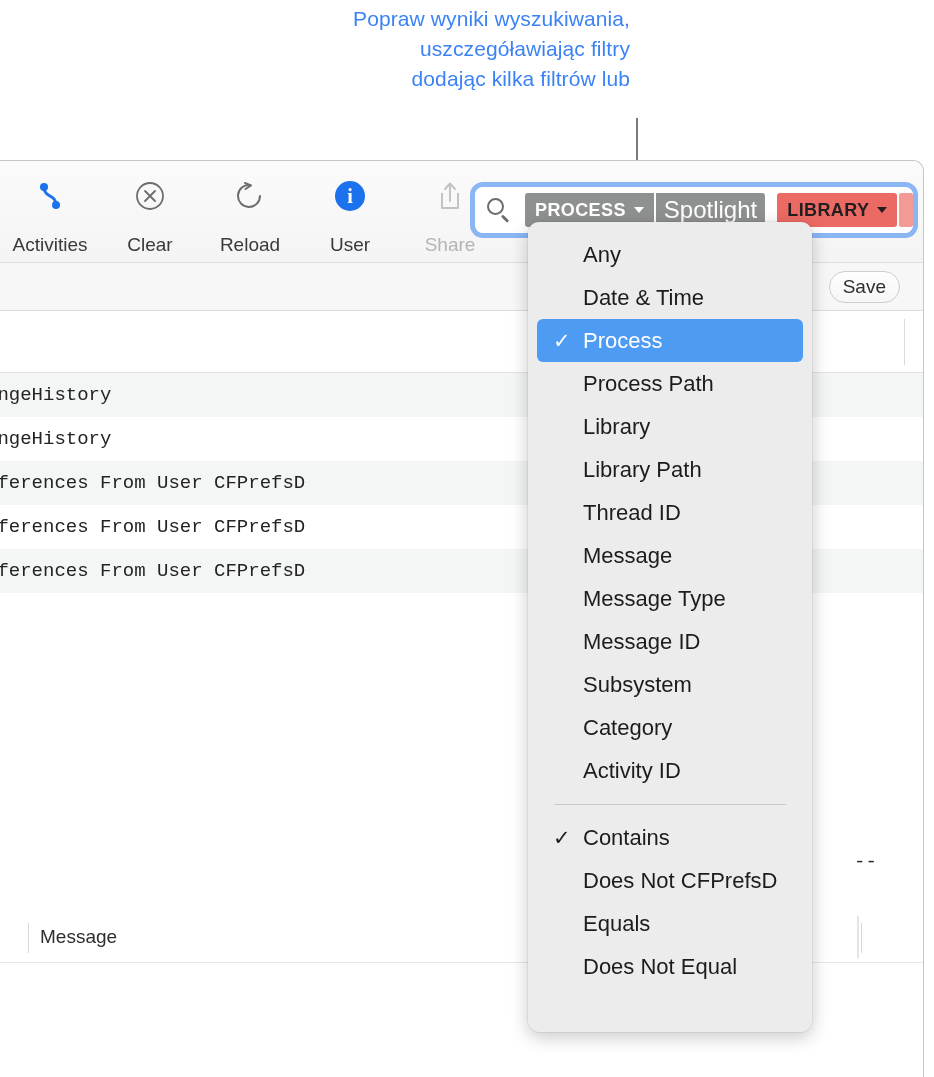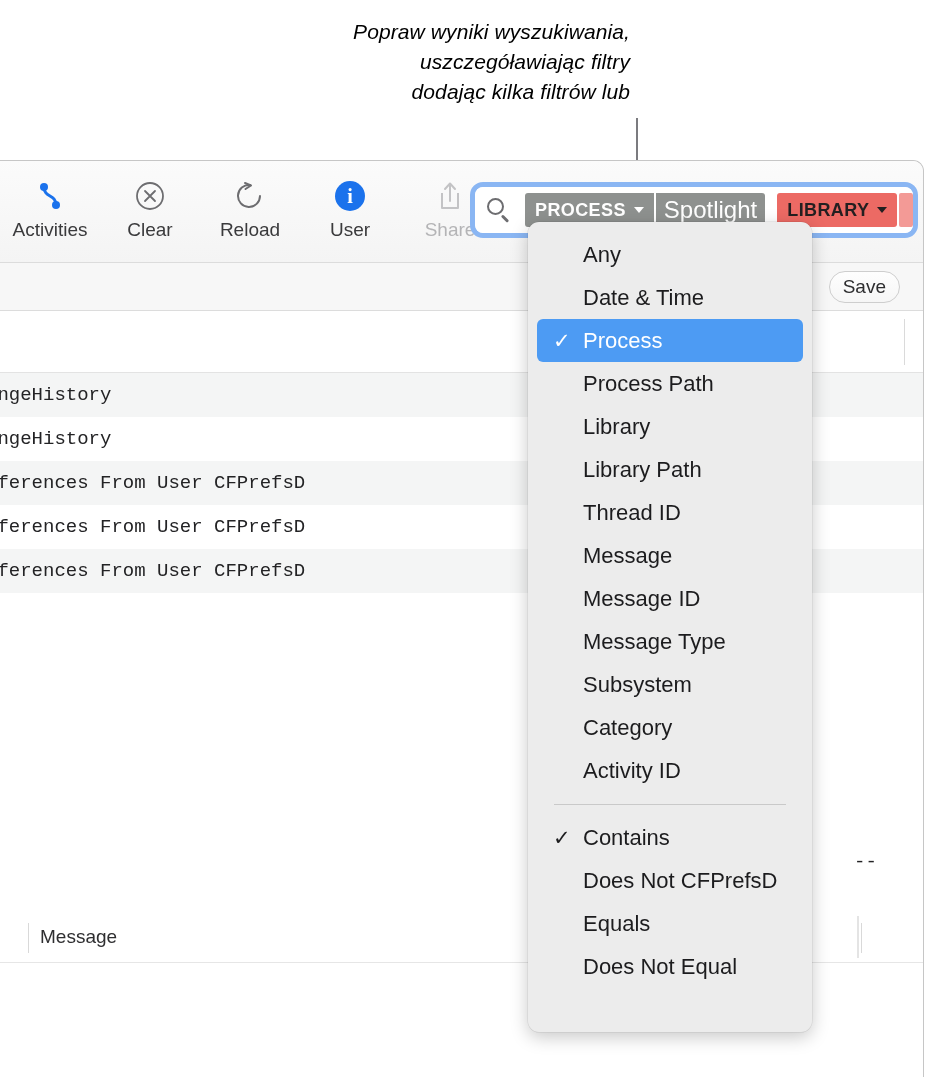--- a/index.html
+++ b/index.html
@@ -6,23 +6,23 @@
   html, body {
     width:934px; height:1077px;
     background:#ffffff;
     font-family:"Liberation Sans", sans-serif;
     overflow:hidden;
   }
   #stage { position:relative; width:934px; height:1077px; background:#fff; }
 
   
   .callout-text {
-    position:absolute; left:200px; top:17px; width:430px;
+    position:absolute; left:200px; top:4px; width:430px;
     text-align:right; font-size:21px; line-height:30px;
-    color:#000000; letter-spacing:0.1px;font-style:italic;
+    color:#3b82f6; letter-spacing:0.1px;
   }
   .callout-line {
     position:absolute; left:636px; top:118px;
     width:2px; height:88px; background:#7b7b7f;
   }
 
   
   .window {
     position:absolute; left:-12px; top:160px;
     width:936px; height:917px;
@@ -38,21 +38,21 @@
     position:relative; height:102px;
     background:linear-gradient(#fbfbfb,#f4f4f4);
     border-bottom:1px solid #dcdcdc;
   }
   .tb-items { position:absolute; left:12px; top:10px; display:flex; }
   .tb-btn {
     width:100px; display:flex; flex-direction:column;
     align-items:center; gap:6px; padding-top:8px;
   }
   .tb-icon { height:34px; display:flex; align-items:center; justify-content:center; }
-  .tb-label { font-size:19px; color:#3a3a3c; }
+  .tb-label { font-size:19px; color:#3a3a3c;margin-top:15px; }
   .tb-btn.disabled .tb-label { color:#b4b4b6; }
 
   .badge-i {
     width:30px; height:30px; border-radius:50%;
     background:#1b72ec; color:#fff; font-size:20px; font-weight:bold;
     font-family:"Liberation Serif", serif;
     display:flex; align-items:center; justify-content:center; line-height:1;
   }
 
   
@@ -317,25 +317,25 @@
     <div class="mi">
       <span class="tick"></span>
       <span>Thread ID</span>
     </div>
     <div class="mi">
       <span class="tick"></span>
       <span>Message</span>
     </div>
     <div class="mi">
       <span class="tick"></span>
+      <span>Message Type</span>
+    </div>
+    <div class="mi">
+      <span class="tick"></span>
       <span>Message ID</span>
-    </div>
-    <div class="mi">
-      <span class="tick"></span>
-      <span>Message Type</span>
     </div>
     <div class="mi">
       <span class="tick"></span>
       <span>Subsystem</span>
     </div>
     <div class="mi">
       <span class="tick"></span>
       <span>Category</span>
     </div>
     <div class="mi">

